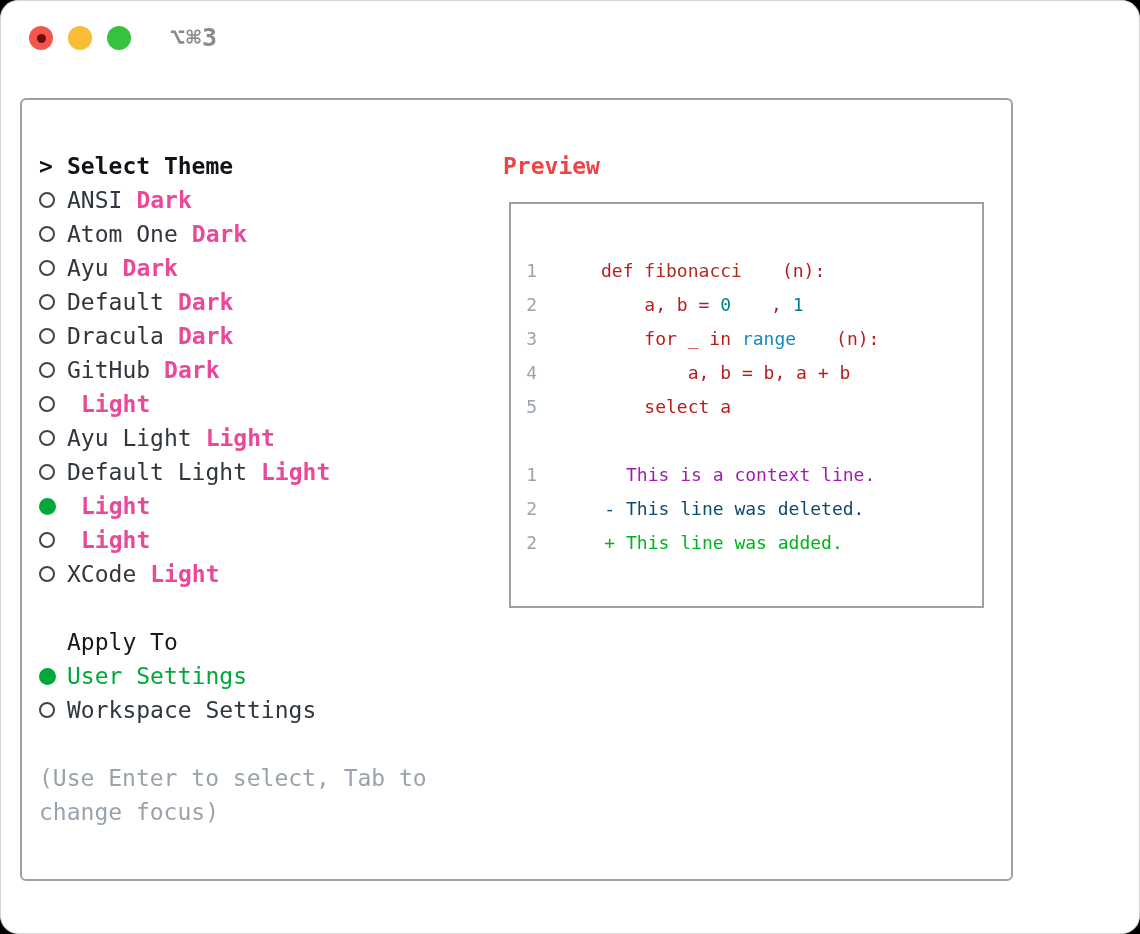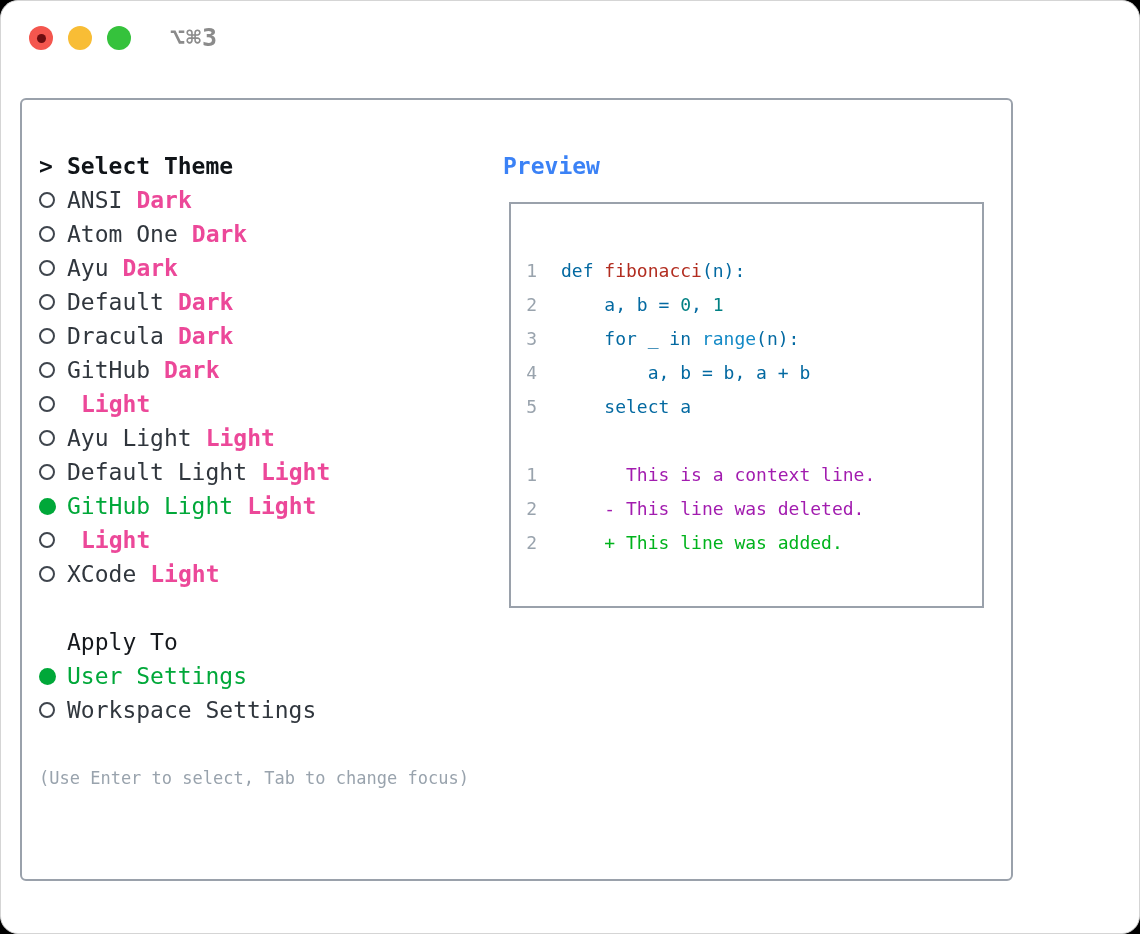--- a/index.html
+++ b/index.html
@@ -105,33 +105,33 @@
   .row.selected .item-name { color: #00a839; }
   .header-row { font-weight: bold; color: #101418; }
   .prompt-cell { width: 28px; flex: none; font-weight: bold; }
   .variant { color: #ec4899; margin-left: 14px; font-weight: bold; }
   .section-title { margin-left: 28px; color: #16191d; }
   .blank-row { height: 34px; }
   .hint {
     color: #99a3ad;
     width: 445px;
     line-height: 34px;
-    font-size: 17px;
+    font-size: 23px;
   }
   
   .right-col {
     position: absolute;
     left: 481px;
     top: 49px;
   }
   .preview-title {
     font-weight: bold;
     font-size: 23px;
     line-height: 34px;
-    color: #3b82f6;
+    color: #ef4444;
   }
   .preview-box {
     margin-top: 19px;
     margin-left: 6px;
     width: 475px;
     height: 406px;
     box-sizing: border-box;
     border: 2px solid #9aa1ab;
     background: #fff;
     padding: 50px 0 0 14px;
@@ -146,26 +146,26 @@
     white-space: pre;
   }
   .lineno {
     flex: none;
     width: 12px;
     text-align: right;
     margin-right: 24px;
     color: #99a3ad;
   }
   .code-text { white-space: pre; }
-  .seg-plain    { color: #0369a1; }
+  .seg-plain    { color: #b91c1c; margin-left: 40px; }
   .seg-function { color: #b22d20; margin-top: 20px; }
   .seg-number   { color: #008083; }
   .seg-builtin  { color: #1289c6; }
   .seg-context  { color: #a21caf; }
-  .seg-deleted  { color: #a21caf; }
+  .seg-deleted  { color: #0c4a6e; }
   .seg-added    { color: #00b31c; text-align: right; }
 </style>
 </head>
 <body>
 
 <div class="window">
 
   <div class="titlebar">
     <div class="light light-red">
       <span class="inner-dot"></span>
@@ -243,21 +243,20 @@
     <span class="marker-cell">
       <span class="radio-ring"></span>
     </span>
     <span class="item-name">Default Light</span>
     <span class="variant">Light</span>
   </div>
           <div class="row selected">
     <span class="marker-cell">
       <span class="radio-ring"></span>
     </span>
-    <span class="item-name">GitHub Light</span>
     <span class="variant">Light</span>
   </div>
           <div class="row">
     <span class="marker-cell">
       <span class="radio-ring"></span>
     </span>
     <span class="variant">Light</span>
   </div>
           <div class="row">
     <span class="marker-cell">

